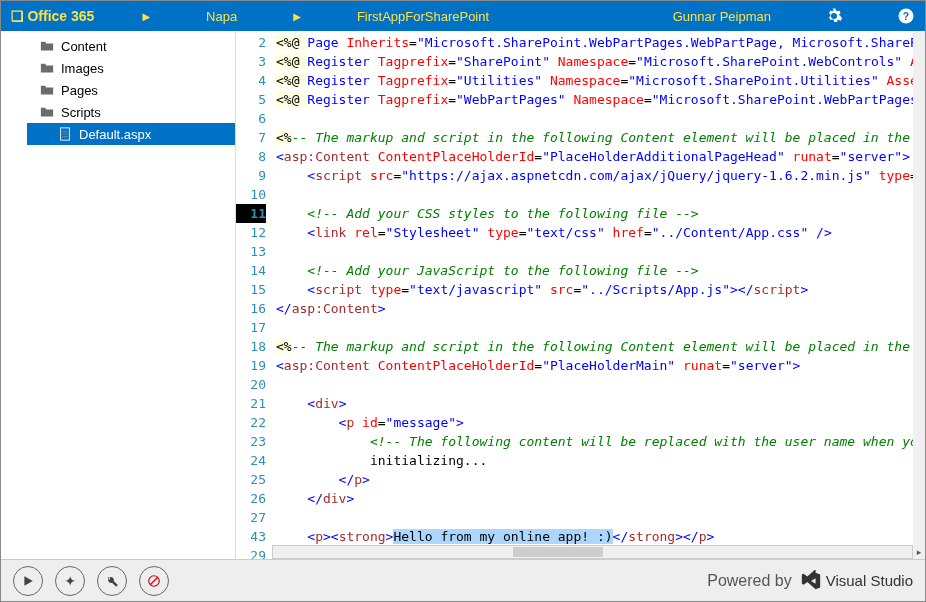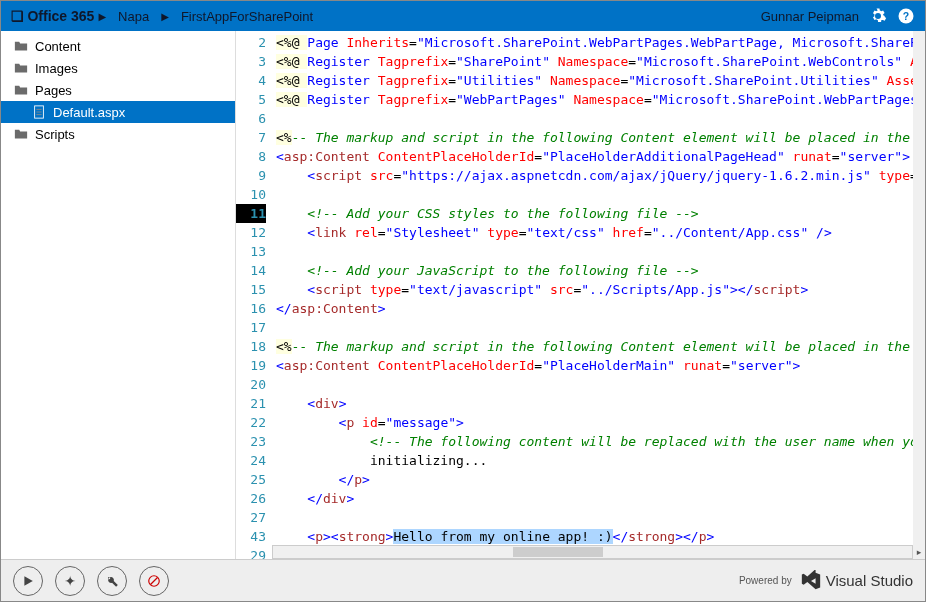--- a/index.html
+++ b/index.html
@@ -1,27 +1,27 @@
 <!DOCTYPE html>
 <html><head>
 <meta charset="utf-8">
 <style>
 * { margin:0; padding:0; box-sizing:border-box; }
 body { font-family:"Segoe UI",Arial,sans-serif; font-size:13px; width:926px; height:602px; overflow:hidden; background:#fff; border:1px solid #888; display:flex; flex-direction:column; }
-.header { background:#0072c6; color:#0f172a; height:30px; display:flex; align-items:center; padding:0 10px; }
+.header { background:#0072c6; color:#fde047; height:30px; display:flex; align-items:center; padding:0 10px;gap:44px; }
 .header .logo { font-weight:bold; font-size:14px; }
 .header .crumb { margin:0 8px; }
 .header .arrow { margin:0 4px; font-size:10px; }
 .header .spacer { flex:1; }
 .header .user { }
 .header .ico { margin-left:10px; cursor:pointer; }
 .header .ico svg { width:18px; height:18px; fill:#fff; display:block; }
 .main { flex:1; display:flex; overflow:hidden; }
 .sidebar { width:235px; background:#fff; border-right:1px solid #ddd; padding-top:4px; overflow:auto; }
-.tree-item { display:flex; align-items:center; height:22px; cursor:pointer; padding-left:12px; }
+.tree-item { display:flex; align-items:center; height:22px; cursor:pointer; padding-left:12px;margin-left:26px; }
 .tree-item.child { padding-left:30px; }
 .tree-item.selected { background:#0072c6; color:#fff; }
 .tree-item .ticon { width:16px; height:16px; margin-right:6px; display:inline-flex; align-items:center; justify-content:center; }
 .tree-item .ticon svg { width:14px; height:14px; }
 .folder-ico { fill:#6b6b6b; }
 .file-ico-border { fill:none; stroke:#888; stroke-width:1; }
 .tree-item.selected .file-ico-border { stroke:#fff; }
 .editor { flex:1; display:flex; overflow:hidden; position:relative; }
 .gutter { width:36px; background:#fff; text-align:right; color:#2b91af; font-family:Consolas,monospace; font-size:13px; line-height:19px; padding:2px 6px 2px 0; user-select:none; }
 .gutter .ln { height:19px; }
@@ -36,21 +36,21 @@
 .t-cmt { color:#008000; font-style:italic; }
 .t-sel { background:#add6ff; }
 .t-txt { color:#000; }
 .hscroll { position:absolute; bottom:0; left:36px; right:12px; height:14px; background:#f0f0f0; border:1px solid #ccc; }
 .hscroll .thumb { position:absolute; left:240px; top:1px; width:90px; height:10px; background:#cdcdcd; }
 .vscroll { position:absolute; top:0; right:0; bottom:14px; width:12px; background:#f0f0f0; }
 .vsc-arrow { position:absolute; right:0; bottom:0; width:12px; height:14px; background:#f0f0f0; font-size:9px; text-align:center; line-height:14px; color:#555; }
 .footer { height:42px; background:#eeeeee; border-top:1px solid #ccc; display:flex; align-items:center; padding:0 12px; }
 .footer .fbtn { width:30px; height:30px; border:1.5px solid #666; border-radius:50%; margin-right:12px; display:flex; align-items:center; justify-content:center; cursor:pointer; color:#444; font-size:14px; }
 .footer .spacer { flex:1; }
-.footer .powered { color:#555; font-size:10px; margin-right:8px; }
+.footer .powered { color:#555; font-size:16px; margin-right:8px; }
 .footer .vslogo { display:flex; align-items:center; color:#333; font-size:15px; }
 .footer .vslogo svg { width:22px; height:22px; margin-right:4px; }
 </style>
 </head>
 <body>
 
 <div class="header">
   <span class="logo">❏ <span>Office 365</span></span>
   <span class="arrow">▶</span>
   <span class="crumb">Napa</span>
@@ -90,38 +90,38 @@
         <span>Images</span>
       </div>
       <div class="tree-item">
         <span class="ticon">
           <svg viewBox="0 0 16 16">
             <path class="folder-ico" d="M1 3h5l1 2h8v8H1z"></path>
           </svg>
         </span>
         <span>Pages</span>
       </div>
+      <div class="tree-item">
+        <span class="ticon">
+          <svg viewBox="0 0 16 16">
+            <path class="folder-ico" d="M1 3h5l1 2h8v8H1z"></path>
+          </svg>
+        </span>
+        <span>Scripts</span>
+      </div>
       <div class="tree-item child selected">
         <span class="ticon">
           <svg viewBox="0 0 16 16">
             <rect class="file-ico-border" x="3" y="1" width="10" height="14"></rect>
             <line x1="5" y1="5" x2="11" y2="5" stroke="#888"></line>
             <line x1="5" y1="8" x2="11" y2="8" stroke="#888"></line>
             <line x1="5" y1="11" x2="11" y2="11" stroke="#888"></line>
           </svg>
         </span>
         <span>Default.aspx</span>
-      </div>
-      <div class="tree-item">
-        <span class="ticon">
-          <svg viewBox="0 0 16 16">
-            <path class="folder-ico" d="M1 3h5l1 2h8v8H1z"></path>
-          </svg>
-        </span>
-        <span>Scripts</span>
       </div>
     </div>
   <div class="editor">
     <div class="gutter" id="gutter">
         <div class="ln">2</div>
         <div class="ln">3</div>
         <div class="ln">4</div>
         <div class="ln">5</div>
         <div class="ln">6</div>
         <div class="ln">7</div>

